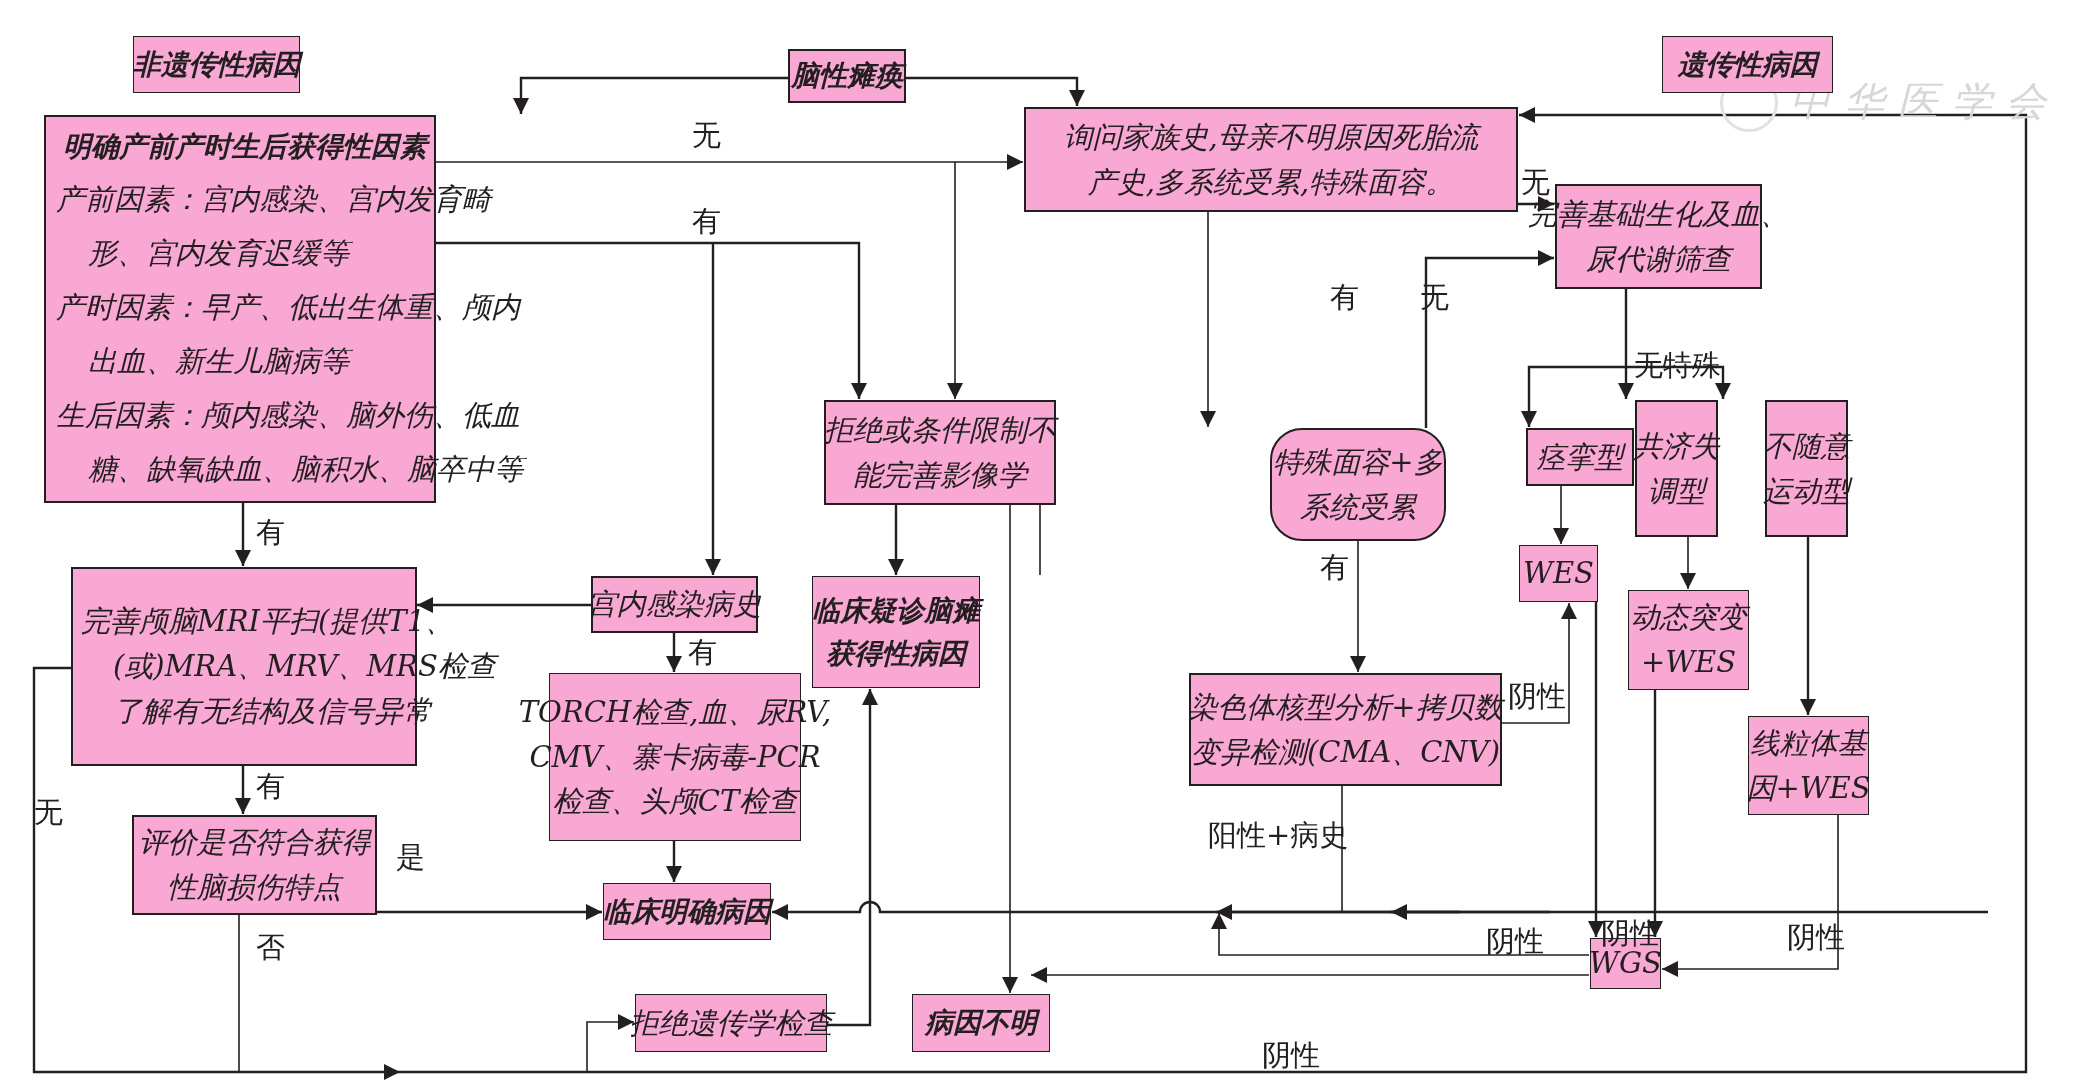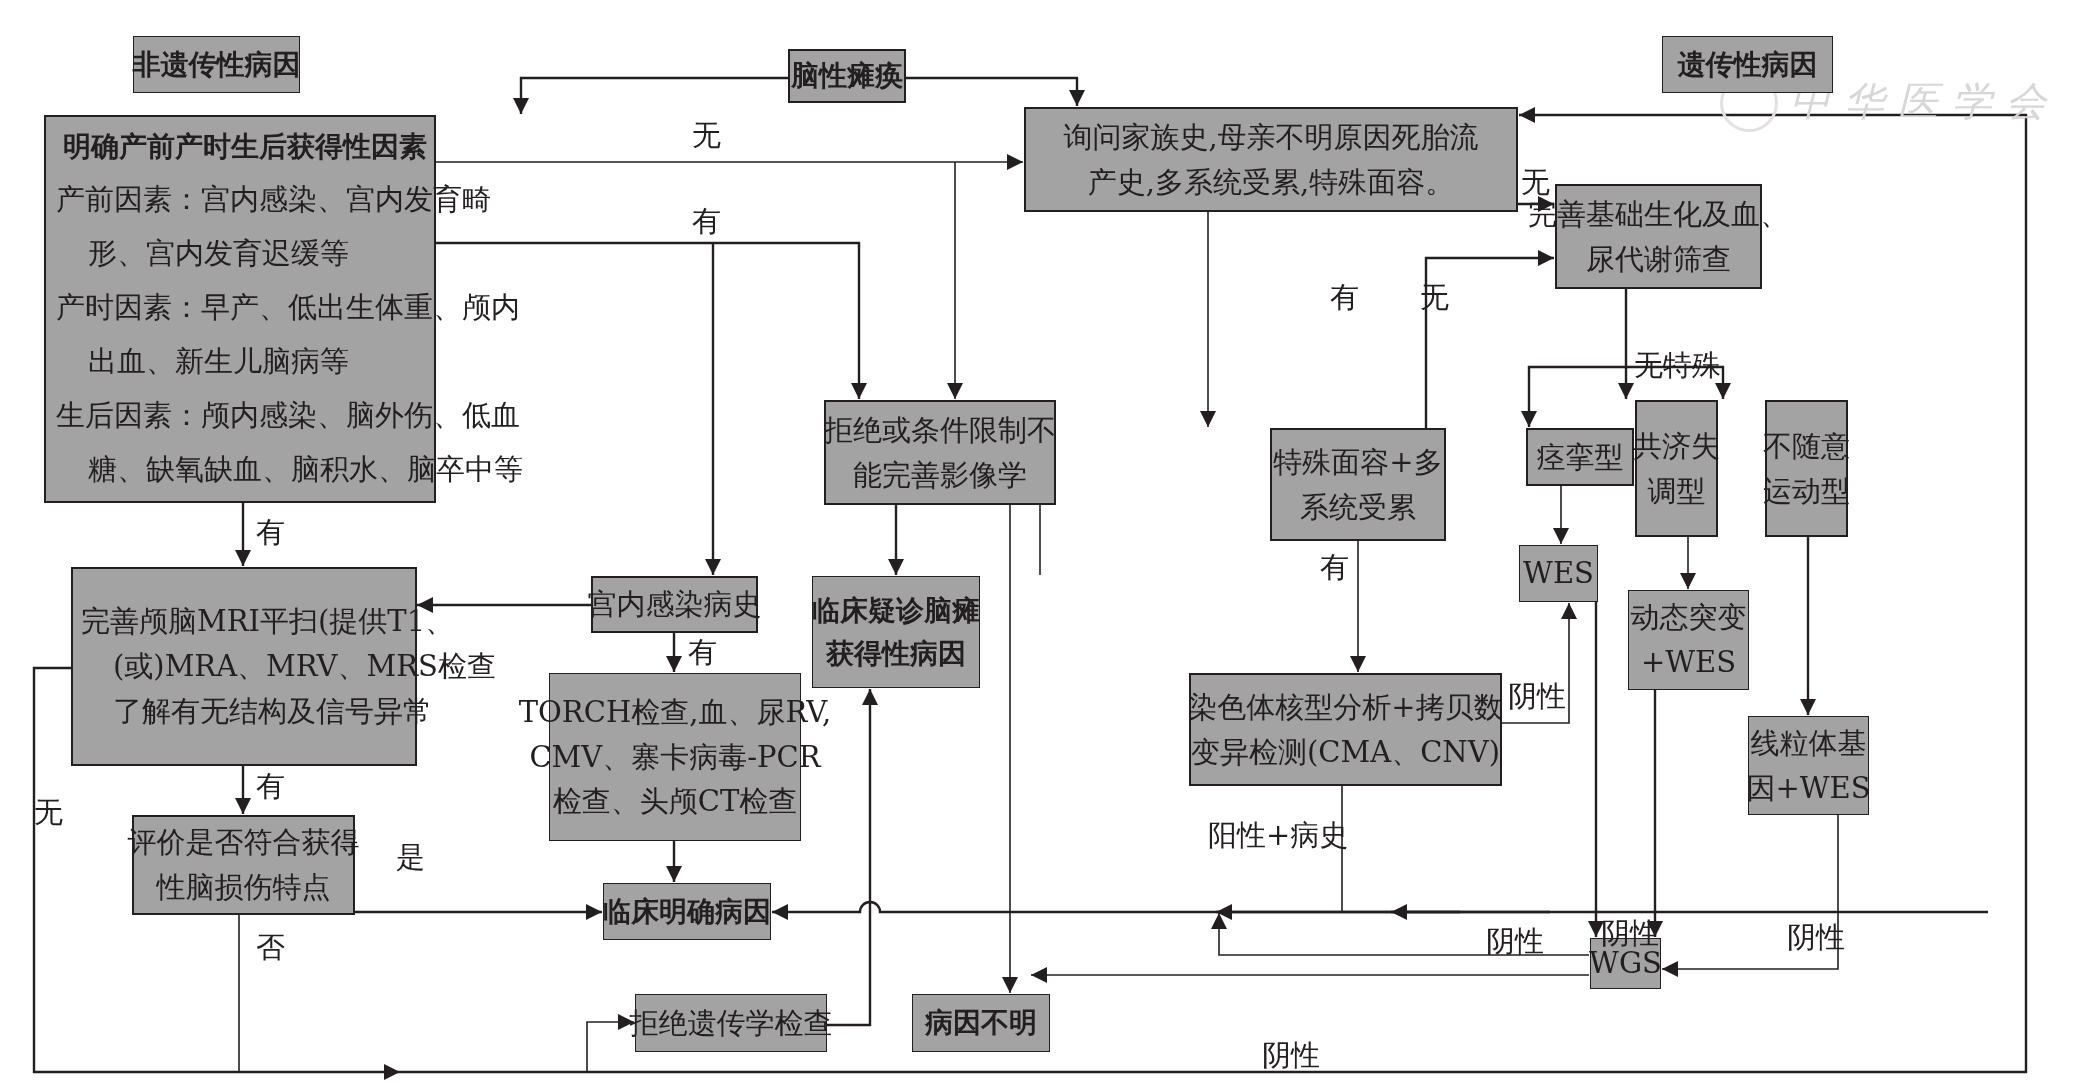--- a/index.html
+++ b/index.html
@@ -1,21 +1,21 @@
 <!DOCTYPE html>
 <html><head>
 <meta charset="utf-8">
 <style>
   html, body { margin: 0; padding: 0; background: #ffffff; }
   body { width: 2082px; height: 1089px; position: relative; overflow: hidden;
          font-family: "DejaVu Serif", "Liberation Serif", serif; color: #231f20; }
   #canvas { position: absolute; left: 0; top: 0; width: 2082px; height: 1089px; }
-  .box { position: absolute; box-sizing: border-box; border: 2.5px solid #231f20; background: #a3a3a3;
+  .box { position: absolute; box-sizing: border-box; border: 2.5px solid #231f20; background: #f9a8d4;
          display: flex; flex-direction: column; justify-content: center; align-items: center;
-         text-align: center; line-height: 1.55; font-size: 29px; }
+         text-align: center; line-height: 1.55; font-size: 29px; font-style: italic; }
   .box.thin { border-width: 1.6px; }
   .box.bold { font-family: "DejaVu Sans", "Liberation Sans", sans-serif; font-weight: bold; font-size: 28px; }
   .box .line { white-space: nowrap; display: block; }
   .box.left { align-items: flex-start; text-align: left; padding-left: 10px; }
   .box.left .indent { padding-left: 32px; }
   .lbl { position: absolute; font-size: 29px; white-space: nowrap; line-height: 1; }
   .watermark { position: absolute; color: #d9d6d6; font-size: 40px; font-style: italic;
                letter-spacing: 14px; white-space: nowrap; }
   .wm-seal { position: absolute; width: 52px; height: 52px; border: 3px solid #e2e0e0; border-radius: 50%; }
 </style>
@@ -139,21 +139,21 @@
 <div class="box" style="left:1555px; top:184px; width:207px; height:105px;">
   <span class="line">完善基础生化及血、</span>
   <span class="line">尿代谢筛查</span>
 </div>
 
 <div class="box" style="left:824px; top:400px; width:232px; height:105px;">
   <span class="line">拒绝或条件限制不</span>
   <span class="line">能完善影像学</span>
 </div>
 
-<div class="box" style="left:1270px; top:428px; width:176px; height:113px;">
+<div class="box" style="left:1270px; top:428px; width:176px; height:113px;border-radius:32px;">
   <span class="line">特殊面容+多</span>
   <span class="line">系统受累</span>
 </div>
 
 <div class="box" style="left:1526px; top:428px; width:108px; height:58px;">
   <span class="line">痉挛型</span>
 </div>
 <div class="box" style="left:1585px; top:400px; width:83px; height:137px; left:1635px;">
   <span class="line">共济失</span>
   <span class="line">调型</span>
@@ -200,21 +200,21 @@
   <span class="line">TORCH检查,血、尿RV,</span>
   <span class="line">CMV、寨卡病毒-PCR</span>
   <span class="line">检查、头颅CT检查</span>
 </div>
 
 <div class="box thin bold" style="left:812px; top:576px; width:168px; height:112px;">
   <span class="line">临床疑诊脑瘫</span>
   <span class="line">获得性病因</span>
 </div>
 
-<div class="box" style="left:132px; top:815px; width:223px; height:100px;">
+<div class="box" style="left:132px; top:815px; width:245px; height:100px;">
   <span class="line">评价是否符合获得</span>
   <span class="line">性脑损伤特点</span>
 </div>
 
 <div class="box thin bold" style="left:603px; top:883px; width:168px; height:57px;">
   <span class="line">临床明确病因</span>
 </div>
 
 <div class="box thin" style="left:635px; top:994px; width:192px; height:58px;">
   <span class="line">拒绝遗传学检查</span>

